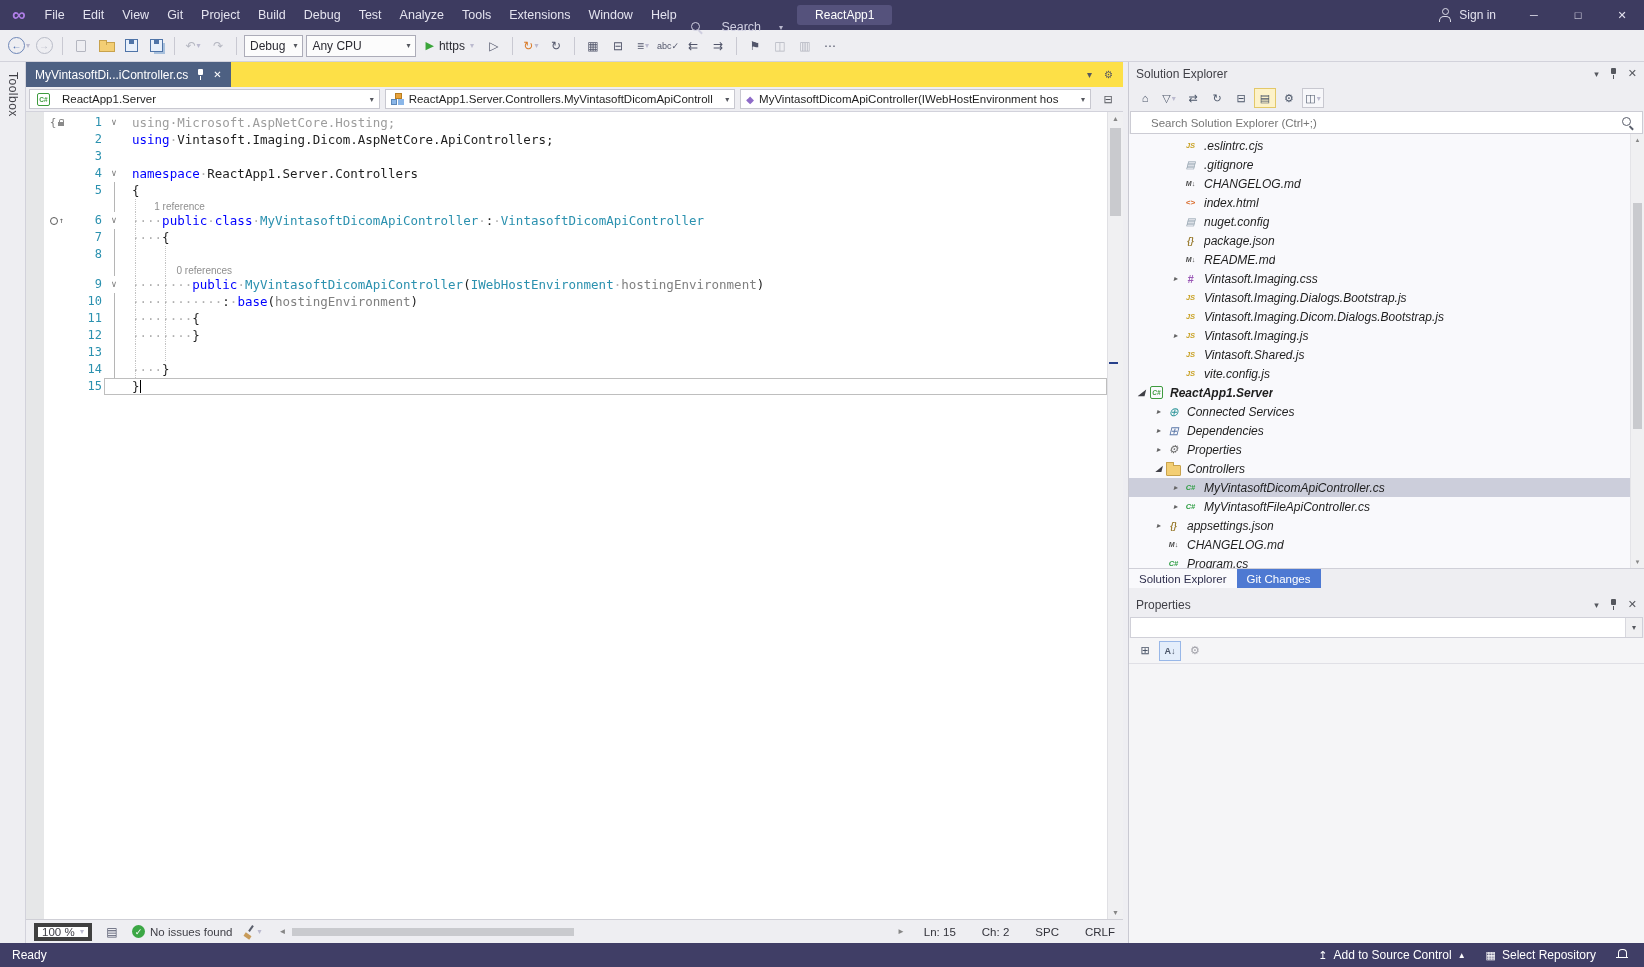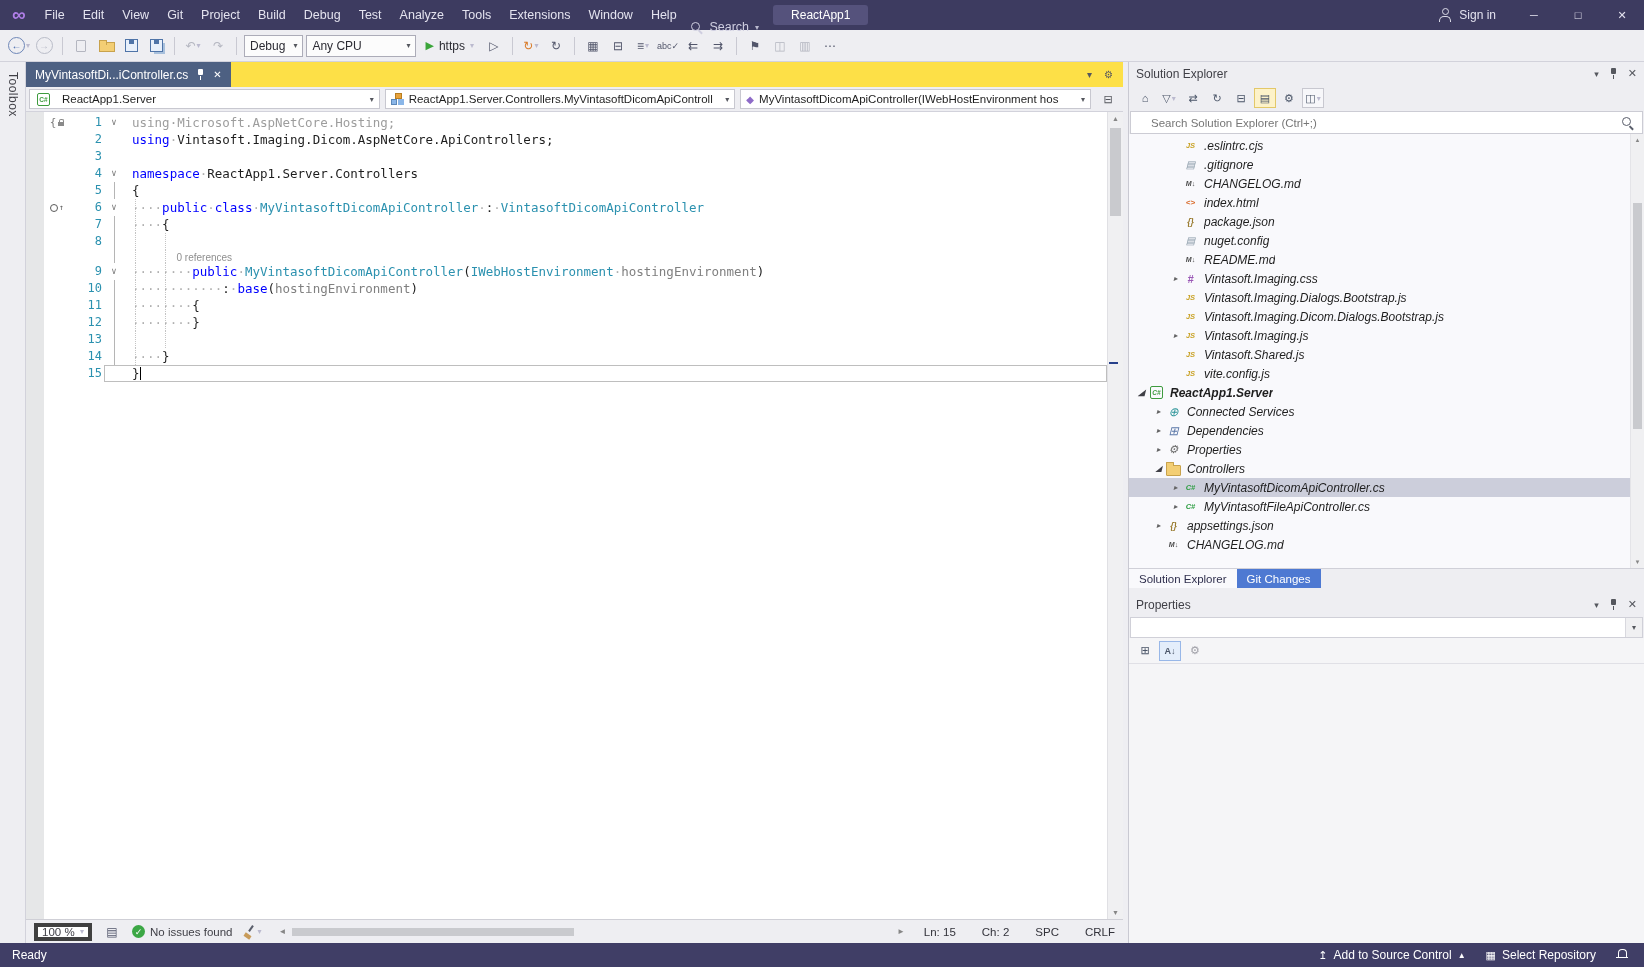--- a/index.html
+++ b/index.html
@@ -6,21 +6,21 @@
   html,body { width:1644px; height:967px; overflow:hidden; background:#2E2C4A; }
   body { font-family:"Liberation Sans", sans-serif; font-size:12px; color:#1E1E1E; }
   #vs { width:1644px; height:967px; display:flex; flex-direction:column; background:#EEEEF2; }
 
   
   .titlebar { height:30px; background:#3D3B60; display:flex; align-items:center; color:#E4E3EF; position:relative; flex:none; }
   .vs-logo { color:#B07FE8; font-size:19px; font-weight:bold; padding:0 10px 0 12px; line-height:30px; }
   .menubar { display:flex; align-items:center; height:100%; }
   .menu-item { padding:0 9px; font-size:12.5px; line-height:30px; cursor:default; }
   .tb-center { position:absolute; left:42%; top:0; height:30px; display:flex; align-items:center; gap:14px; }
-  .search-ctl { display:flex; align-items:center; gap:6px; color:#CFCEE0; font-size:12.5px;margin-top:24px; }
+  .search-ctl { display:flex; align-items:center; gap:18px; color:#CFCEE0; font-size:12.5px;margin-top:24px; }
   .sol-pill { background:#55527C; border-radius:3px; padding:3px 18px; font-size:12px; color:#FFFFFF; }
   .tb-right { margin-left:auto; display:flex; align-items:center; height:100%; }
   .signin { display:flex; align-items:center; gap:7px; font-size:12px; color:#E4E3EF; padding:0 16px; }
   .winbtn { width:44px; height:30px; display:flex; align-items:center; justify-content:center; font-size:11px; color:#E4E3EF; }
   .caret-sm { font-size:8px; color:#BBBACF; }
 
   .person { position:relative; width:14px; height:14px; display:inline-block; }
   .person::before { content:""; position:absolute; top:0; left:4px; width:5px; height:5px; border:1.2px solid #DCDCE8; border-radius:50%; }
   .person::after { content:""; position:absolute; bottom:0; left:1px; width:10px; height:5px; border:1.2px solid #DCDCE8; border-bottom:none; border-radius:5px 5px 0 0; }
   .mag { position:relative; width:13px; height:13px; display:inline-block; color:#CFCEE0; }
@@ -400,20 +400,29 @@
             </div>
             <div class="crow">
               <div class="c-margin"></div>
               <div class="c-glyph"></div>
               <div class="c-num">5</div>
               <div class="c-body">
                 <div class="c-fold fguide"></div>
                 <div class="c-code"><span class="tok-p">{</span></div>
               </div>
             </div>
+            <div class="crow lens-row">
+              <div class="c-margin"></div>
+              <div class="c-glyph"></div>
+              <div class="c-num"></div>
+              <div class="c-body">
+                <div class="c-fold fguide"></div>
+                <div class="c-code"><span class="iguide" style="left: calc(0ch + 11px);"></span><span class="codelens" style="margin-left: 4ch;">1 reference</span></div>
+              </div>
+            </div>
             <div class="crow">
               <div class="c-margin"></div>
               <div class="c-glyph">
                 <span class="gly-inh">
                   <span class="inh-c"></span>
                   <span class="inh-a">↑</span>
                 </span>
               </div>
               <div class="c-num">6</div>
               <div class="c-body">
@@ -597,27 +606,27 @@
               <span class="fico fico-md"></span>
               <span class="tlabel">CHANGELOG.md</span>
             </div>
             <div class="trow" style="padding-left: 40px;">
               <span class="tarrow"></span>
               <span class="fico fico-html"></span>
               <span class="tlabel">index.html</span>
             </div>
             <div class="trow" style="padding-left: 40px;">
               <span class="tarrow"></span>
+              <span class="fico fico-file"></span>
+              <span class="tlabel">nuget.config</span>
+            </div>
+            <div class="trow" style="padding-left: 40px;">
+              <span class="tarrow"></span>
               <span class="fico fico-json"></span>
               <span class="tlabel">package.json</span>
-            </div>
-            <div class="trow" style="padding-left: 40px;">
-              <span class="tarrow"></span>
-              <span class="fico fico-file"></span>
-              <span class="tlabel">nuget.config</span>
             </div>
             <div class="trow" style="padding-left: 40px;">
               <span class="tarrow"></span>
               <span class="fico fico-md"></span>
               <span class="tlabel">README.md</span>
             </div>
             <div class="trow" style="padding-left: 40px;">
               <span class="tarrow">▸</span>
               <span class="fico fico-css"></span>
               <span class="tlabel">Vintasoft.Imaging.css</span>
@@ -684,20 +693,25 @@
             </div>
             <div class="trow" style="padding-left: 23px;">
               <span class="tarrow">▸</span>
               <span class="fico fico-json"></span>
               <span class="tlabel">appsettings.json</span>
             </div>
             <div class="trow" style="padding-left: 23px;">
               <span class="tarrow"></span>
               <span class="fico fico-md"></span>
               <span class="tlabel">CHANGELOG.md</span>
+            </div>
+            <div class="trow" style="padding-left: 23px;">
+              <span class="tarrow"></span>
+              <span class="fico fico-csharp"></span>
+              <span class="tlabel">Program.cs</span>
             </div>
             <div class="tree-scrollbar">
             <div class="ts-up">▲</div>
             <div class="ts-thumb"></div>
             <div class="ts-dn">▼</div>
           </div>
         </div>
         <div class="tool-tabs">
             <div class="btab active">Solution Explorer</div>
             <div class="btab accent">Git Changes</div>

